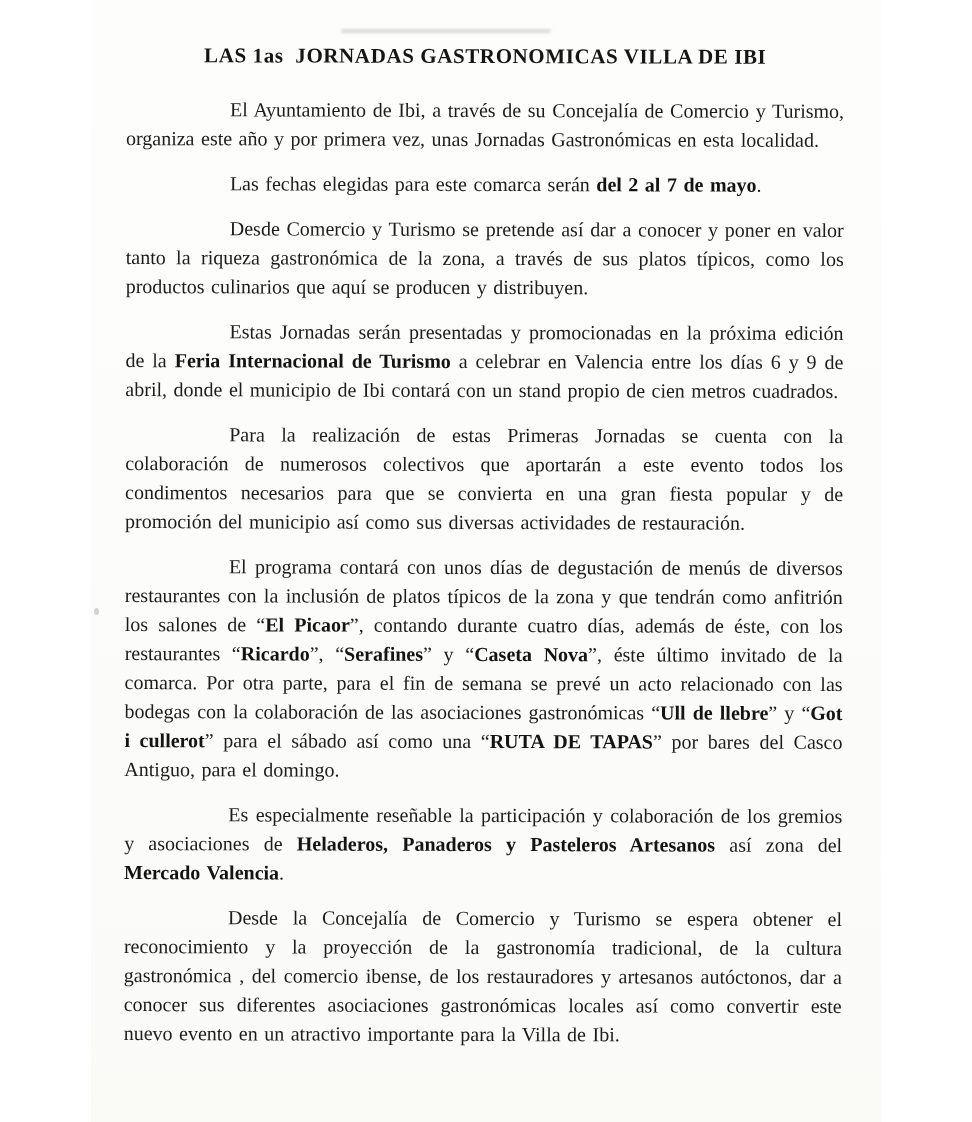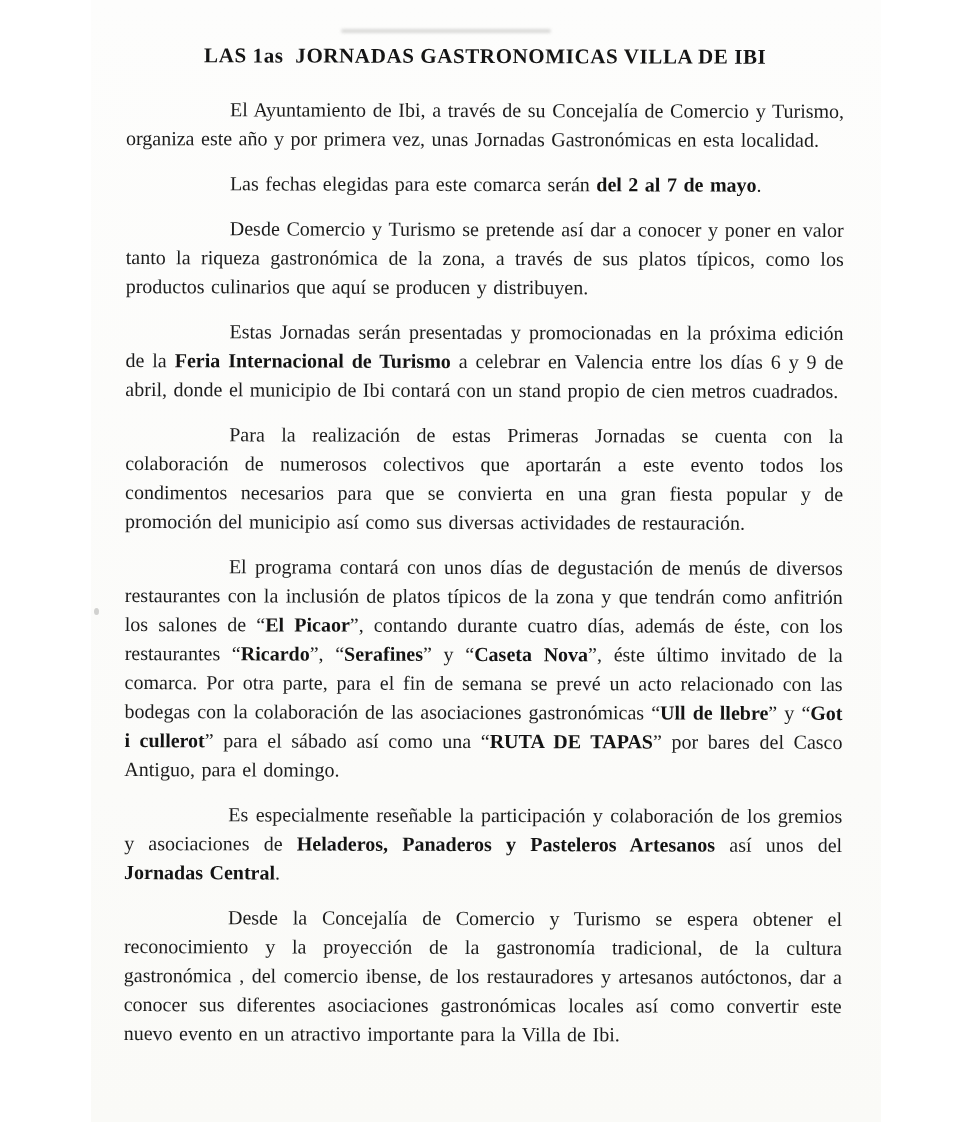--- a/index.html
+++ b/index.html
@@ -120,17 +120,17 @@
 
   <div class="text-block">
     <h1 class="doc-title">LAS 1as  JORNADAS GASTRONOMICAS VILLA DE IBI</h1>
 
     <p class="doc-par"><span>El Ayuntamiento de Ibi, a través de su Concejalía de Comercio y Turismo, organiza este año y por primera vez, unas Jornadas Gastronómicas en esta localidad.</span></p>
     <p class="doc-par"><span>Las fechas elegidas para este comarca serán </span><span class="b">del 2 al 7 de mayo</span><span>.</span></p>
     <p class="doc-par"><span>Desde Comercio y Turismo se pretende así dar a conocer y poner en valor tanto la riqueza gastronómica de la zona, a través de sus platos típicos, como los productos culinarios que aquí se producen y distribuyen.</span></p>
     <p class="doc-par"><span>Estas Jornadas serán presentadas y promocionadas en la próxima edición de la </span><span class="b">Feria Internacional de Turismo</span><span> a celebrar en Valencia entre los días 6 y 9 de abril, donde el municipio de Ibi contará con un stand propio de cien metros cuadrados.</span></p>
     <p class="doc-par"><span>Para la realización de estas Primeras Jornadas se cuenta con la colaboración de numerosos colectivos que aportarán a este evento todos los condimentos necesarios para que se convierta en una gran fiesta popular y de promoción del municipio así como sus diversas actividades de restauración.</span></p>
     <p class="doc-par"><span>El programa contará con unos días de degustación de menús de diversos restaurantes con la inclusión de platos típicos de la zona y que tendrán como anfitrión los salones de “</span><span class="b">El Picaor</span><span>”, contando durante cuatro días, además de éste, con los restaurantes “</span><span class="b">Ricardo</span><span>”, “</span><span class="b">Serafines</span><span>” y “</span><span class="b">Caseta Nova</span><span>”, éste último invitado de la comarca. Por otra parte, para el fin de semana se prevé un acto relacionado con las bodegas con la colaboración de las asociaciones gastronómicas “</span><span class="b">Ull de llebre</span><span>” y “</span><span class="b">Got i cullerot</span><span>” para el sábado así como una “</span><span class="b">RUTA DE TAPAS</span><span>” por bares del Casco Antiguo, para el domingo.</span></p>
-    <p class="doc-par"><span>Es especialmente reseñable la participación y colaboración de los gremios y asociaciones de </span><span class="b">Heladeros, Panaderos y Pasteleros Artesanos</span><span> así unos del </span><span class="b">Jornadas Central</span><span>.</span></p>
+    <p class="doc-par"><span>Es especialmente reseñable la participación y colaboración de los gremios y asociaciones de </span><span class="b">Heladeros, Panaderos y Pasteleros Artesanos</span><span> así zona del </span><span class="b">Mercado Valencia</span><span>.</span></p>
     <p class="doc-par"><span>Desde la Concejalía de Comercio y Turismo se espera obtener el reconocimiento y la proyección de la gastronomía tradicional, de la cultura gastronómica , del comercio ibense, de los restauradores y artesanos autóctonos, dar a conocer sus diferentes asociaciones gastronómicas locales así como convertir este nuevo evento en un atractivo importante para la Villa de Ibi.</span></p>
   </div>
 
 </div>
 
 </body></html>

